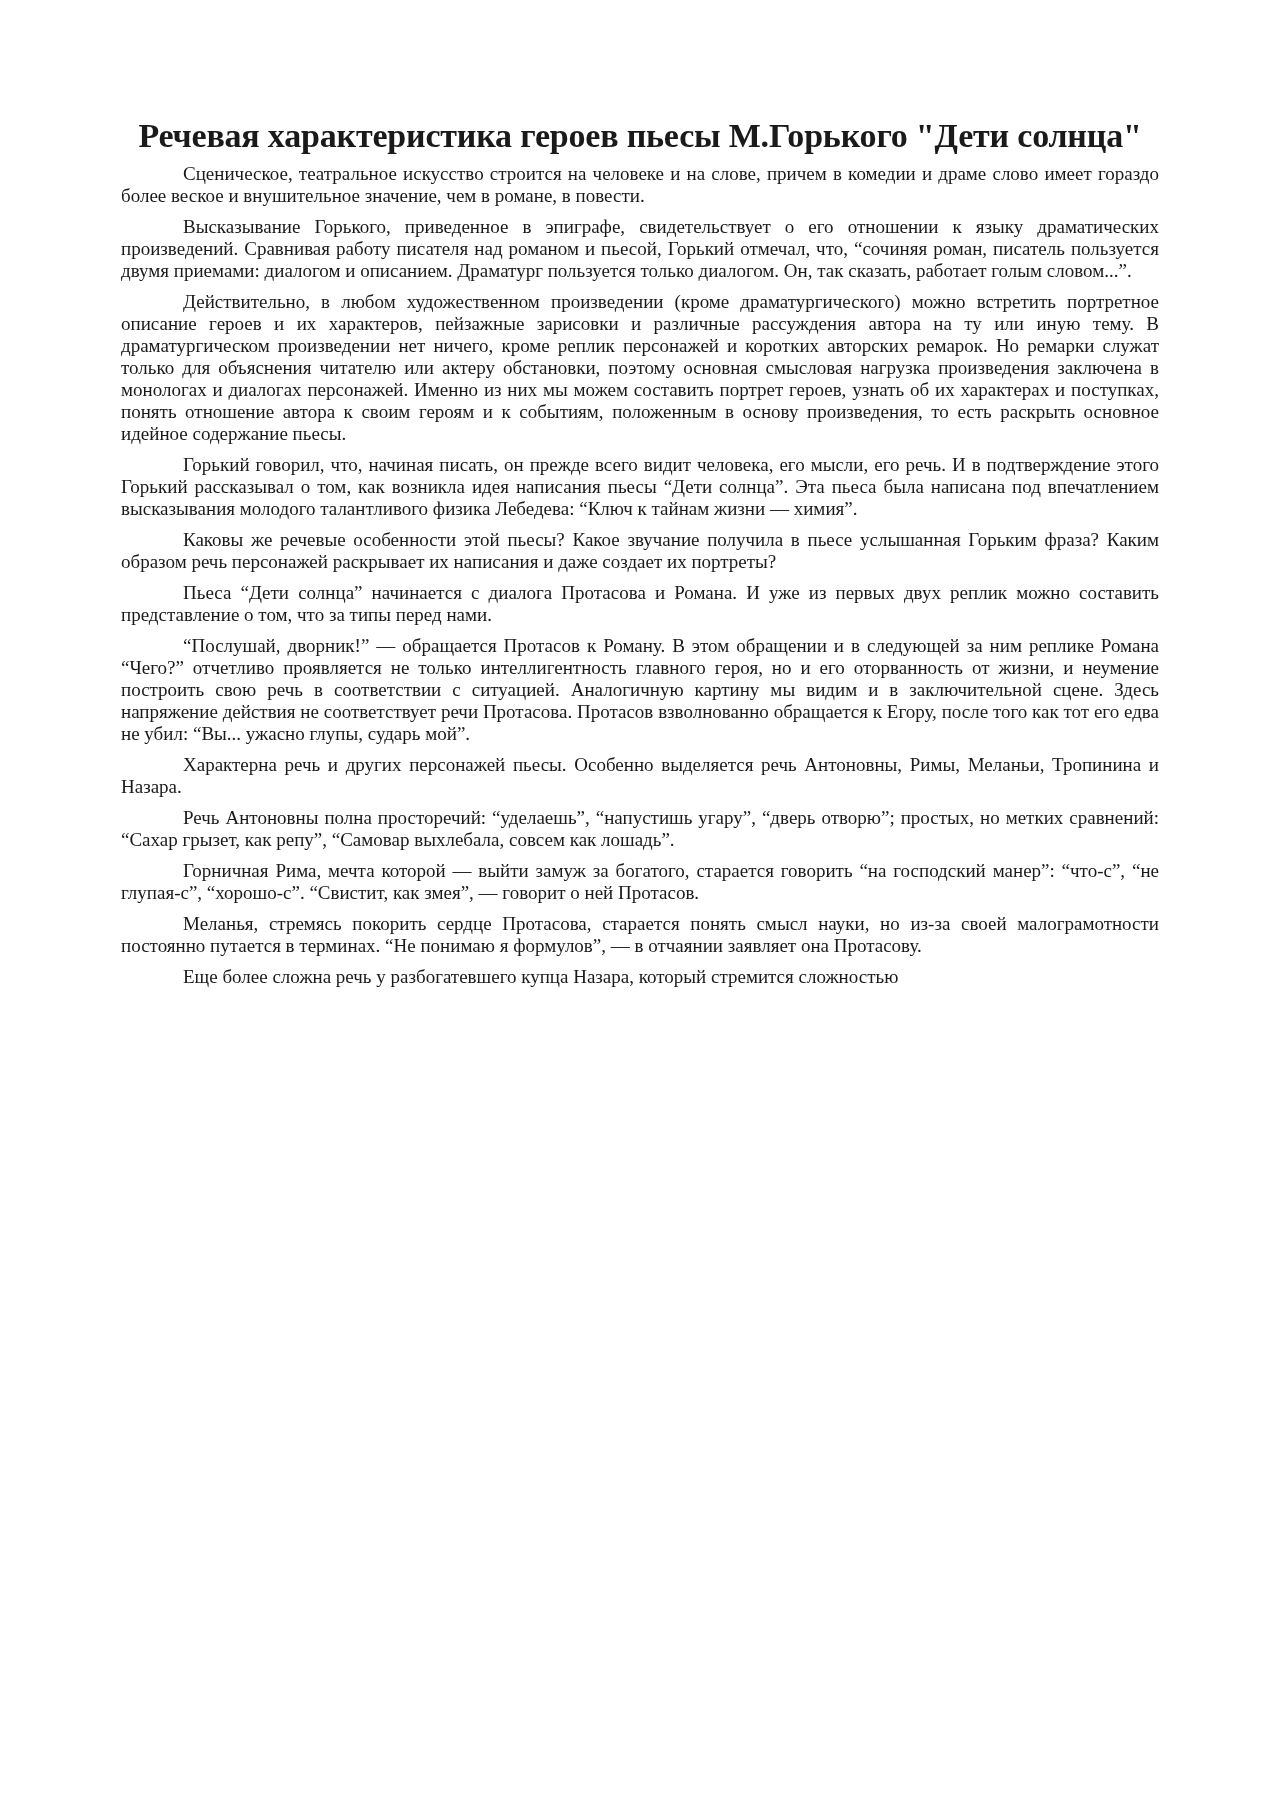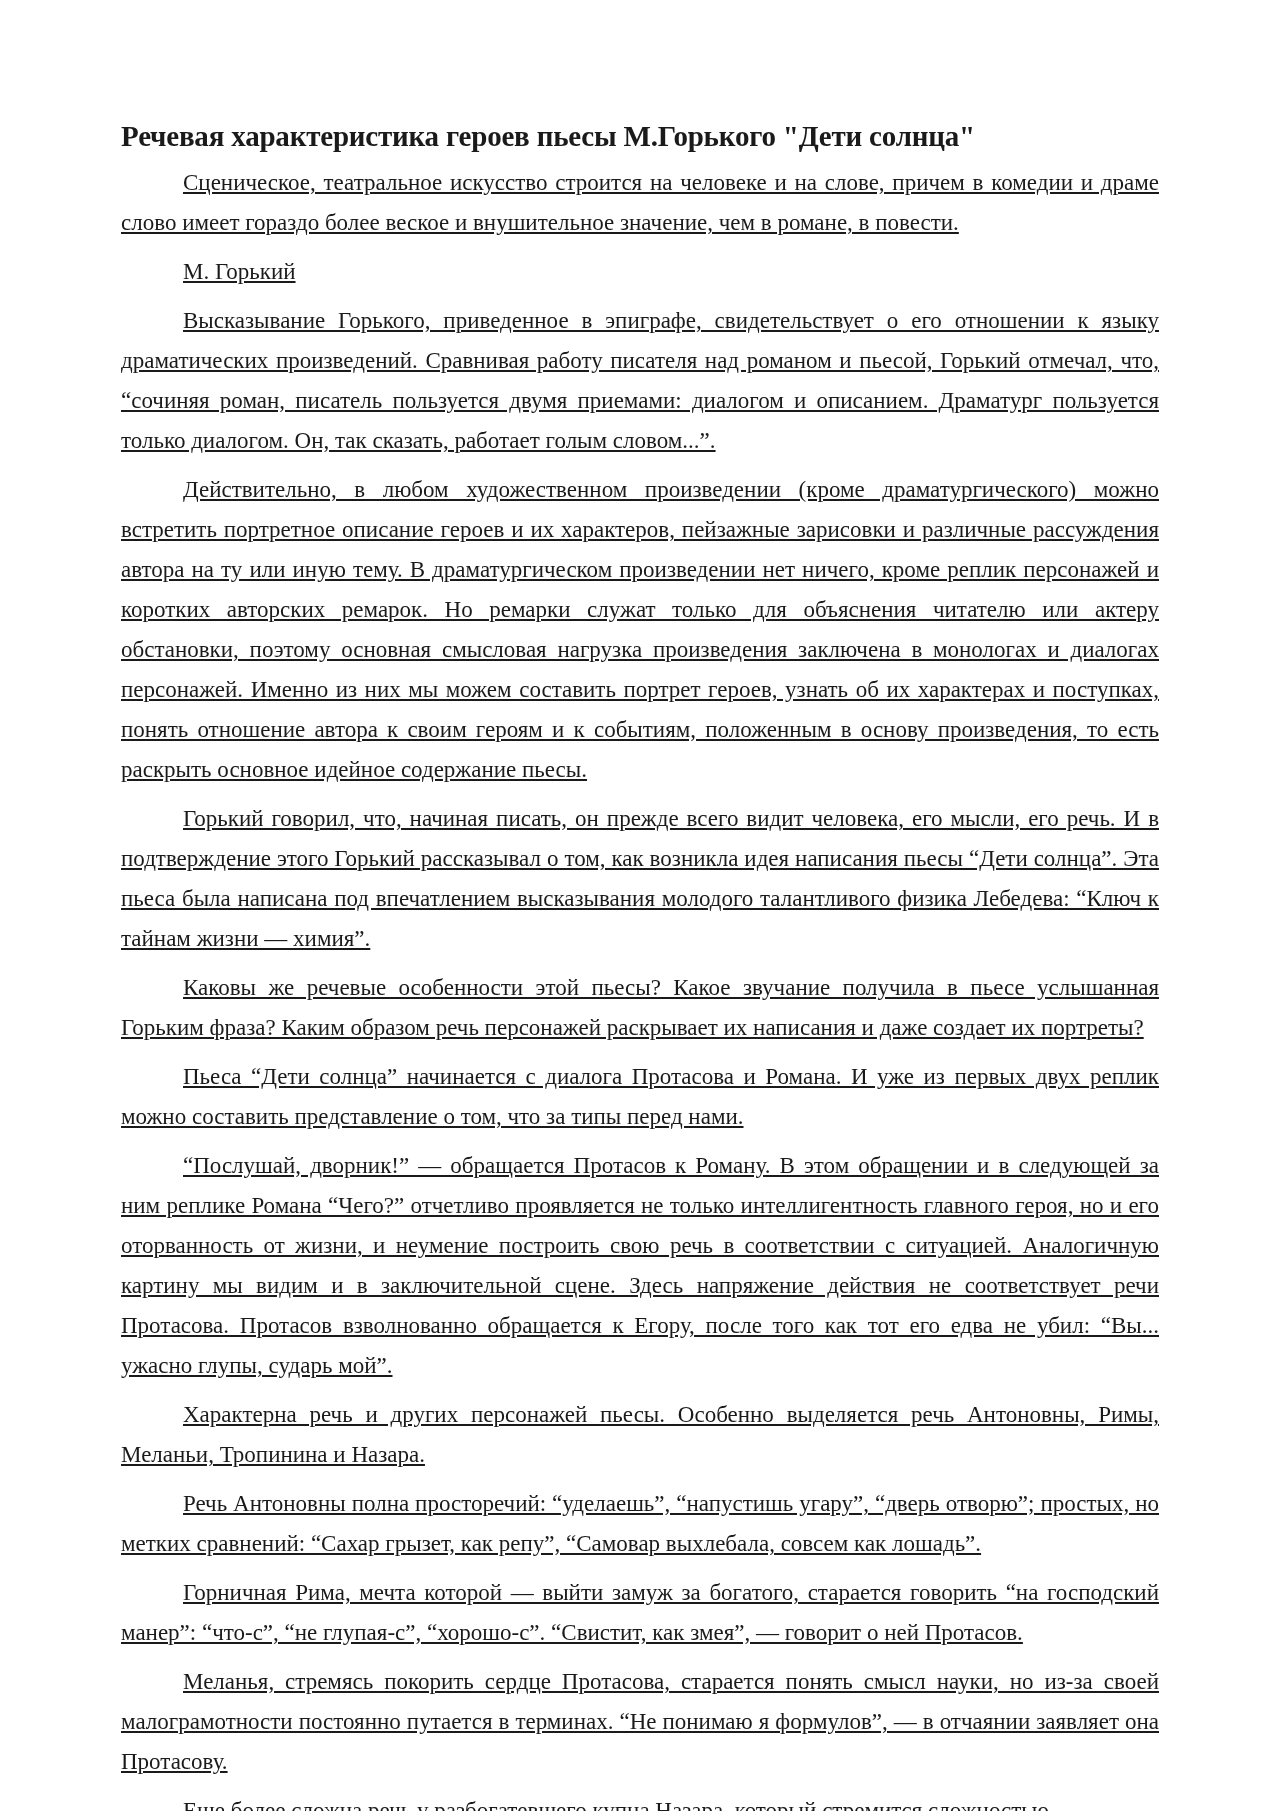--- a/index.html
+++ b/index.html
@@ -17,48 +17,46 @@
   }
   .page {
     position: absolute;
     left: 121px;
     top: 118px;
     width: 1038px;
   }
   .doc-title {
     font-family: "Liberation Serif", "DejaVu Serif", serif;
     font-weight: bold;
-    font-size: 29px;
+    font-size: 34px;
     line-height: 36px;
-    text-align: left;
+    text-align: center;
     margin: 0 0 9px 0;
     letter-spacing: -0.2px;
     white-space: nowrap;
   }
   .para {
-    font-size: 23px;
-    line-height: 40px;
+    font-size: 19px;
+    line-height: 22px;
     text-align: justify;
     text-indent: 62px;
     margin: 0 0 9px 0;
     hyphens: none;
-    text-decoration: underline;
   }
   .para.last-line-cut {
     margin-bottom: 4px;
   }
 </style>
 </head>
 <body>
 
 <div class="page">
   <h1 class="doc-title">Речевая характеристика героев пьесы М.Горького "Дети солнца"</h1>
 
   <p class="para">Сценическое, театральное искусство строится на человеке и на слове, причем в комедии и драме слово имеет гораздо более веское и внушительное значение, чем в романе, в повести.</p>
-  <p class="para">М. Горький</p>
 
   <p class="para">Высказывание Горького, приведенное в эпиграфе, свидетельствует о его отношении к языку драматических произведений. Сравнивая работу писателя над романом и пьесой, Горький отмечал, что, “сочиняя роман, писатель пользуется двумя приемами: диалогом и описанием. Драматург пользуется только диалогом. Он, так сказать, работает голым словом...”.</p>
   <p class="para">Действительно, в любом художественном произведении (кроме драматургического) можно встретить портретное описание героев и их характеров, пейзажные зарисовки и различные рассуждения автора на ту или иную тему. В драматургическом произведении нет ничего, кроме реплик персонажей и коротких авторских ремарок. Но ремарки служат только для объяснения читателю или актеру обстановки, поэтому основная смысловая нагрузка произведения заключена в монологах и диалогах персонажей. Именно из них мы можем составить портрет героев, узнать об их характерах и поступках, понять отношение автора к своим героям и к событиям, положенным в основу произведения, то есть раскрыть основное идейное содержание пьесы.</p>
   <p class="para">Горький говорил, что, начиная писать, он прежде всего видит человека, его мысли, его речь. И в подтверждение этого Горький рассказывал о том, как возникла идея написания пьесы “Дети солнца”. Эта пьеса была написана под впечатлением высказывания молодого талантливого физика Лебедева: “Ключ к тайнам жизни — химия”.</p>
   <p class="para">Каковы же речевые особенности этой пьесы? Какое звучание получила в пьесе услышанная Горьким фраза? Каким образом речь персонажей раскрывает их написания и даже создает их портреты?</p>
   <p class="para">Пьеса “Дети солнца” начинается с диалога Протасова и Романа. И уже из первых двух реплик можно составить представление о том, что за типы перед нами.</p>
   <p class="para">“Послушай, дворник!” — обращается Протасов к Роману. В этом обращении и в следующей за ним реплике Романа “Чего?” отчетливо проявляется не только интеллигентность главного героя, но и его оторванность от жизни, и неумение построить свою речь в соответствии с ситуацией. Аналогичную картину мы видим и в заключительной сцене. Здесь напряжение действия не соответствует речи Протасова. Протасов взволнованно обращается к Егору, после того как тот его едва не убил: “Вы... ужасно глупы, сударь мой”.</p>
   <p class="para">Характерна речь и других персонажей пьесы. Особенно выделяется речь Антоновны, Римы, Меланьи, Тропинина и Назара.</p>
   <p class="para">Речь Антоновны полна просторечий: “уделаешь”, “напустишь угару”, “дверь отворю”; простых, но метких сравнений: “Сахар грызет, как репу”, “Самовар выхлебала, совсем как лошадь”.</p>
   <p class="para">Горничная Рима, мечта которой — выйти замуж за богатого, старается говорить “на господский манер”: “что-с”, “не глупая-с”, “хорошо-с”. “Свистит, как змея”, — говорит о ней Протасов.</p>

